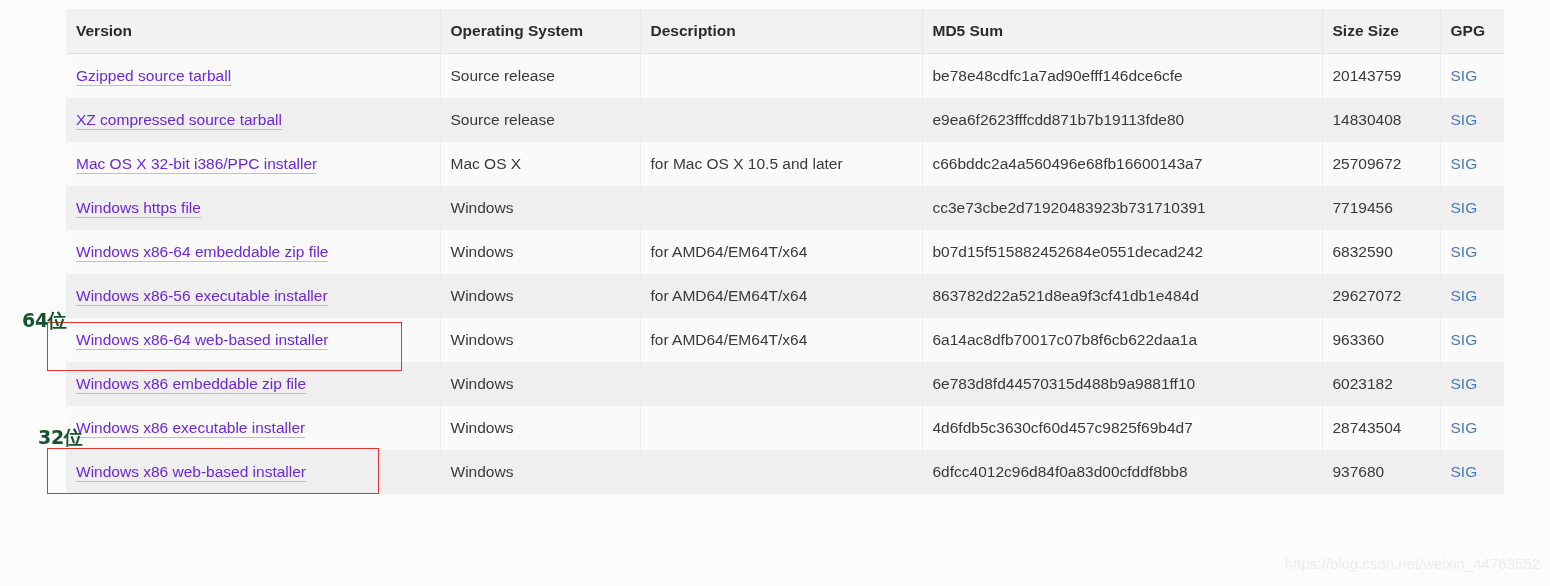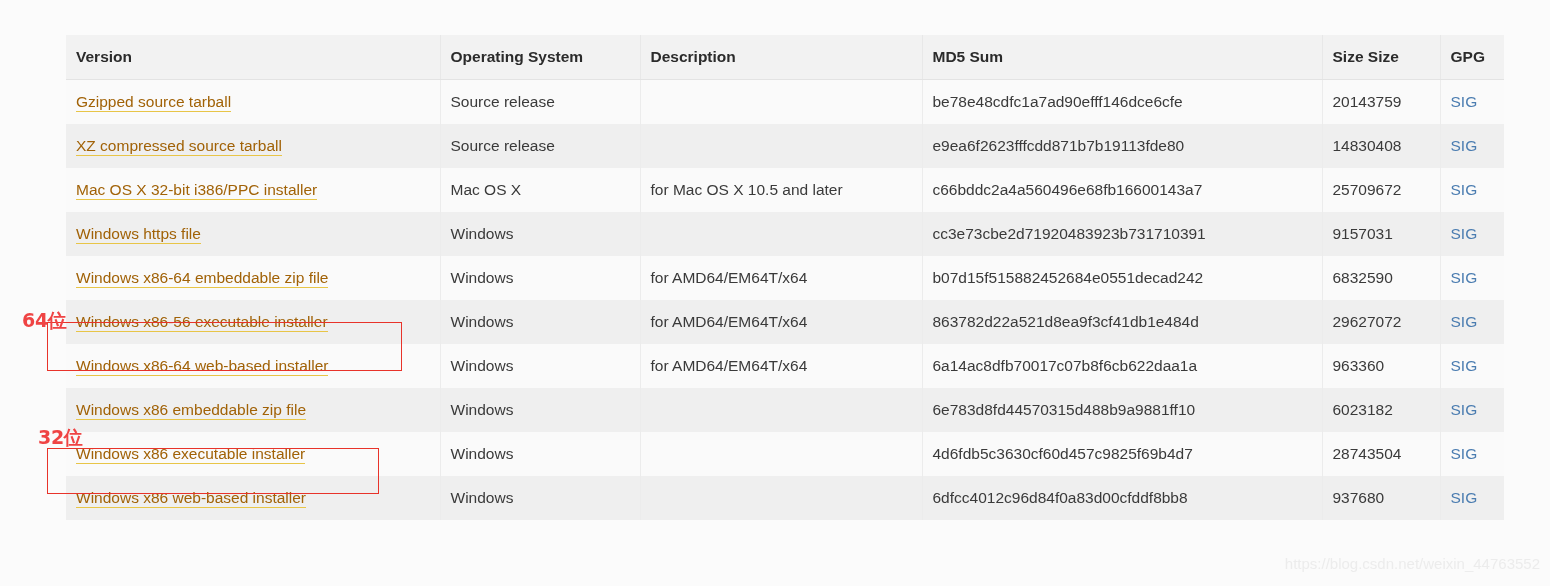--- a/index.html
+++ b/index.html
@@ -13,21 +13,21 @@
     position: relative;
     overflow: hidden;
     font-family: "Liberation Sans", "DejaVu Sans", sans-serif;
     -webkit-font-smoothing: antialiased;
   }
 
   
   .table-wrap {
     position: absolute;
     left: 66px;
-    top: 35px;
+    top: 9px;
     width: 1438px;
   }
   table.dl-table {
     border-collapse: collapse;
     width: 100%;
     table-layout: fixed;
     font-size: 15.5px;
   }
   table.dl-table th {
     background: #f2f2f2;
@@ -57,21 +57,21 @@
 
   
   col.c-version { width: 374px; }
   col.c-os      { width: 200px; }
   col.c-desc    { width: 282px; }
   col.c-md5     { width: 400px; }
   col.c-size    { width: 118px; }
   col.c-gpg     { width: 64px; }
 
   a.dl-link {
-    color: #a16207;
+    color: #6d28d9;
     text-decoration: none;
     border-bottom: 1.5px solid #e8c547;
     padding-bottom: 1px;
     cursor: pointer;
   }
   a.sig-link {
     color: #4a7cb0;
     text-decoration: none;
     border-bottom: 1.5px solid #e8c547;
     padding-bottom: 17px;
@@ -83,21 +83,21 @@
     position: absolute;
     border: 1.6px solid #e8332a;
     box-sizing: border-box;
     pointer-events: none;
   }
   #box-64 { left: 47px;  top: 322px; width: 355px; height: 49px; }
   #box-32 { left: 47px;  top: 448px; width: 332px; height: 46px; }
 
   .annot-label {
     position: absolute;
-    color: #ef4444;
+    color: #14532d;
     font-family: "DejaVu Sans", "Liberation Sans", sans-serif;
     font-size: 19px;
     font-weight: bold;
     letter-spacing: -0.3px;
     white-space: nowrap;
   }
   #label-64 { left: 22px; top: 308px; }
   #label-32 { left: 38px; top: 425px; }
 
   .watermark {
@@ -157,21 +157,21 @@
           <td>for Mac OS X 10.5 and later</td>
           <td>c66bddc2a4a560496e68fb16600143a7</td>
           <td>25709672</td>
           <td><a class="sig-link">SIG</a></td>
         </tr>
         <tr>
           <td><a class="dl-link">Windows https file</a></td>
           <td>Windows</td>
           <td></td>
           <td>cc3e73cbe2d71920483923b731710391</td>
-          <td>9157031</td>
+          <td>7719456</td>
           <td><a class="sig-link">SIG</a></td>
         </tr>
         <tr>
           <td><a class="dl-link">Windows x86-64 embeddable zip file</a></td>
           <td>Windows</td>
           <td>for AMD64/EM64T/x64</td>
           <td>b07d15f515882452684e0551decad242</td>
           <td>6832590</td>
           <td><a class="sig-link">SIG</a></td>
         </tr>

